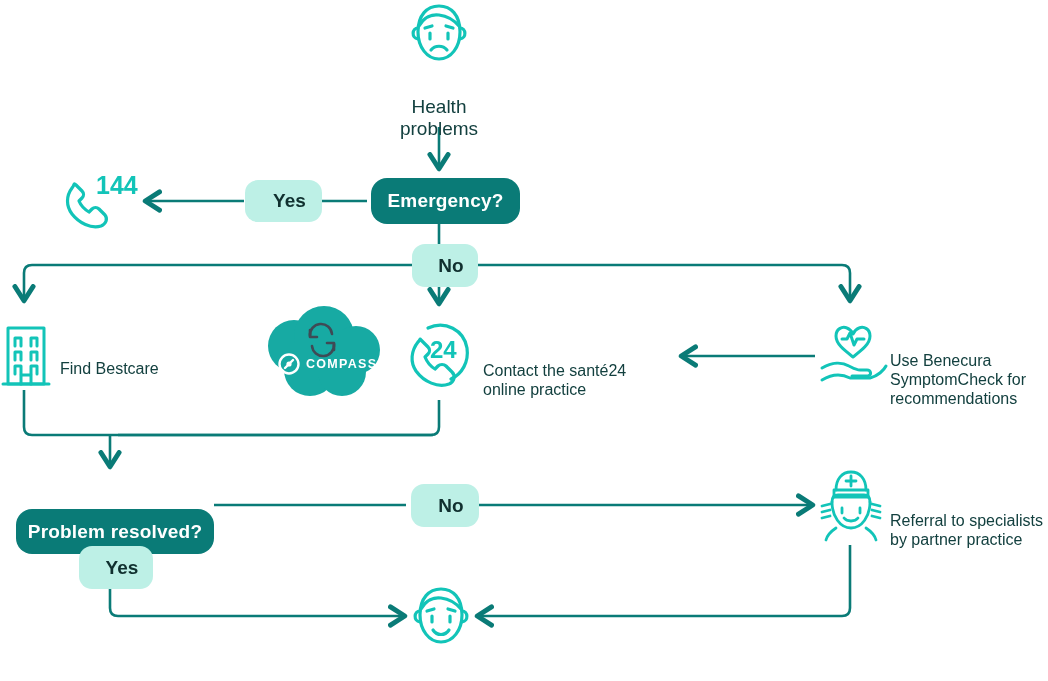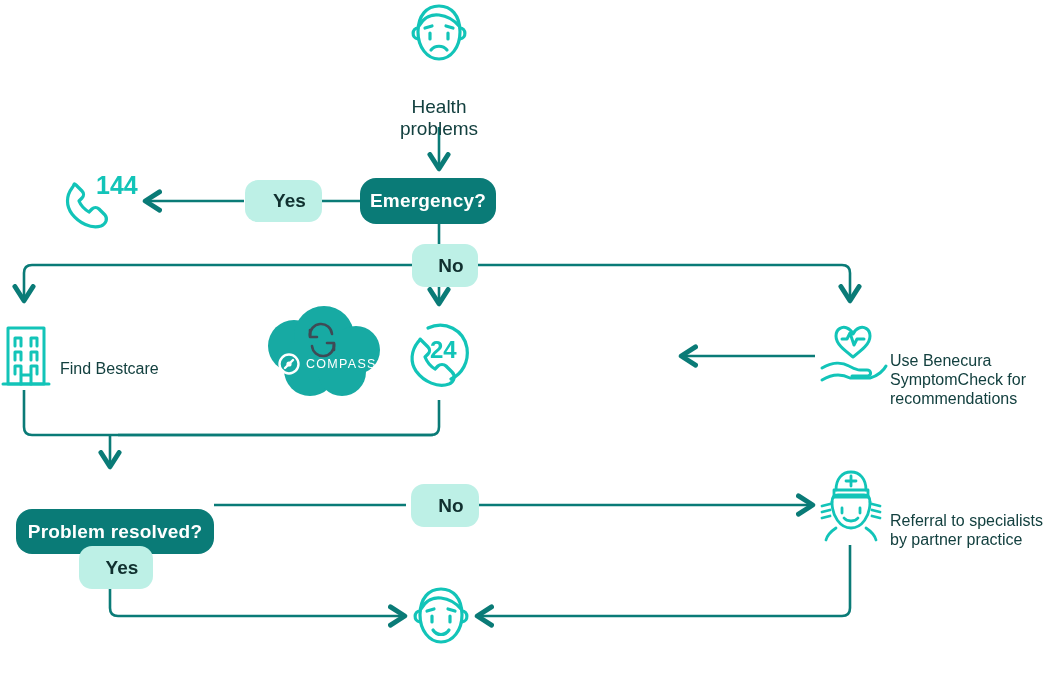--- a/index.html
+++ b/index.html
@@ -47,21 +47,21 @@
 
   .icon{position:absolute;}
   .icon svg{display:block;overflow:visible;}
 
   
   .cloud-wrap{position:absolute;}
   .cloud-text{
     position:absolute;
     color:#ffffff;
     font-size:12.5px;
-    font-weight:normal;
+    font-weight:bold;
     letter-spacing:1.3px;
     white-space:nowrap;
   }
 </style>
 </head>
 <body>
 
 <div id="stage">
 
   <svg id="wires" viewBox="0 0 1048 681">
@@ -112,21 +112,21 @@
           <path d="M42,31 L42,37"></path>
         <path d="M25,48 C29,43 37,43 41,48"></path>
       </g>
     </svg>
   </div>
   <div class="cap center" style="left:359px;top:72px;width:160px;font-size:19px;">
     <div>Health</div>
     <div>problems</div>
   </div>
 
-  <div class="pill-dark" style="left:360px;top:178px;width:136px;height:46px;font-size:19px;">Emergency?</div>
+  <div class="pill-dark" style="left:371px;top:178px;width:149px;height:46px;font-size:19px;">Emergency?</div>
 
   <div class="pill-light" style="left:245px;top:180px;width:65px;height:42px;font-size:19px;">Yes</div>
 
   <div class="pill-light" style="left:412px;top:244px;width:54px;height:43px;font-size:19px;">No</div>
 
   <div class="icon" style="left:62px;top:168px;">
     <svg width="74" height="66" viewBox="0 0 74 66">
       <g fill="none" stroke="#12c4b8" stroke-width="3.2" stroke-linecap="round" stroke-linejoin="round">
         <path d="M10,20 C4,28 4,38 10,46 C17,55 29,61 39,58 C44,56 46,51 43,47 L37,41 C35,39 32,39 30,41 L27,44 C22,41 19,38 17,33 L20,30 C22,28 22,25 20,23 L14,17 C11,14 13,17 10,20 Z"></path>
       </g>
@@ -179,20 +179,24 @@
   </div>
 
   <div class="icon" style="left:404px;top:318px;">
     <svg width="74" height="76" viewBox="0 0 74 76">
       <g fill="none" stroke="#12c4b8" stroke-width="3.2" stroke-linecap="round" stroke-linejoin="round">
         <path d="M24,10 C41,2 60,12 63,30 C65,44 58,56 47,61"></path>
         <path d="M14,24 C7,33 6,44 12,53 C20,64 34,70 45,66 C50,64 52,58 48,54 L42,48 C40,46 36,46 34,48 L31,51 C26,48 23,44 21,39 L24,36 C26,34 26,31 24,29 L18,23 C15,20 17,21 14,24 Z"></path>
       </g>
       <text x="26" y="40" font-family="Liberation Sans, sans-serif" font-size="24" font-weight="bold" fill="#12c4b8">24</text>
     </svg>
+  </div>
+  <div class="cap" style="left:483px;top:338px;width:220px;font-size:16px;">
+    <div>Contact the santé24</div>
+    <div>online practice</div>
   </div>
 
   <div class="icon" style="left:818px;top:322px;">
     <svg width="70" height="68" viewBox="0 0 70 68">
       <g fill="none" stroke="#12c4b8" stroke-width="3" stroke-linecap="round" stroke-linejoin="round">
         <path d="M35,35 C26,28 18,22 18,14 C18,7 24,4 29,6 C32,7 34,10 35,12 C36,10 38,7 41,6 C46,4 52,7 52,14 C52,22 44,28 35,35 Z"></path>
         <path d="M24,17 L29,17 L32,11 L36,23 L39,17 L46,17"></path>
         <path d="M4,46 C14,40 24,40 31,44 C35,46 38,48 42,48 L49,48 C53,48 54,53 50,54 L34,54"></path>
         <path d="M4,58 C14,52 24,52 32,56 L52,56 C60,54 66,48 68,44"></path>
       </g>

